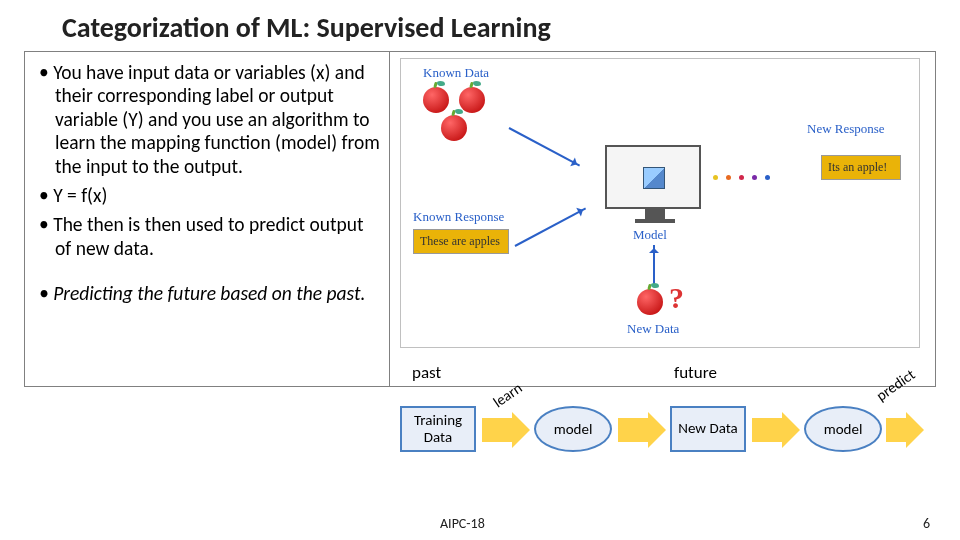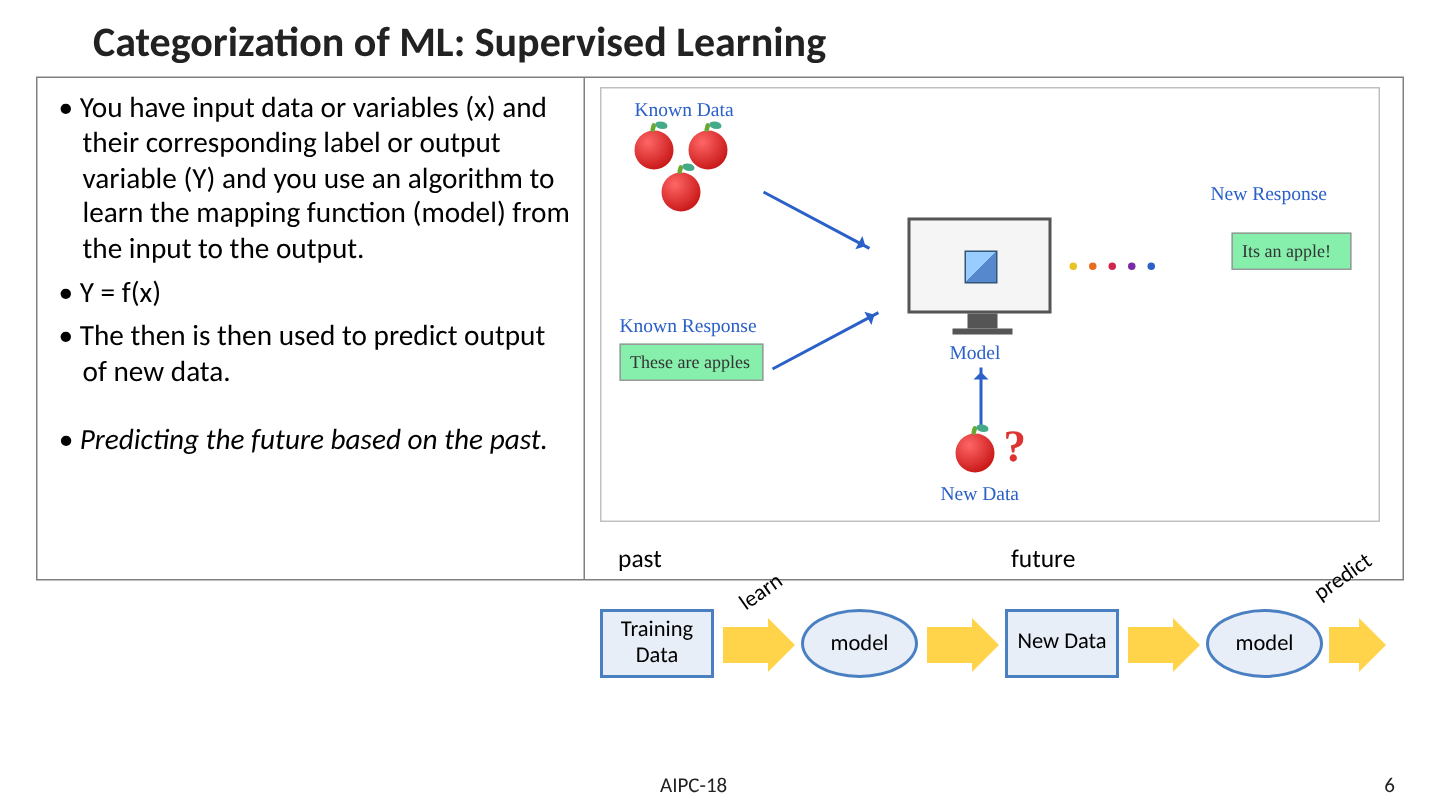--- a/index.html
+++ b/index.html
@@ -106,21 +106,21 @@
     background: linear-gradient(135deg,#9cf 0 50%,#58c 50% 100%);
     transform: rotate(0deg);
     border: 1px solid #357;
   }
   .dots { position: absolute; display: flex; gap: 8px; }
   .dot { width: 5px; height: 5px; border-radius: 50%; }
   
   .respbox {
     position: absolute;
     border: 1px solid #999;
-    background: #86efac;
+    background: #eab308;
     padding: 4px 6px;
     font-family: "Comic Sans MS", cursive;
     font-size: 12px; color: #333;
   }
   
   .qmark {
     position: absolute; font-size: 30px; font-weight: bold;
     color: #d33; font-family: "Comic Sans MS", cursive;
   }
   

